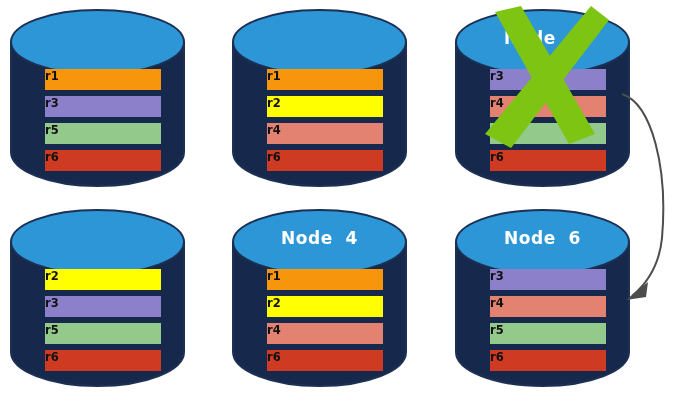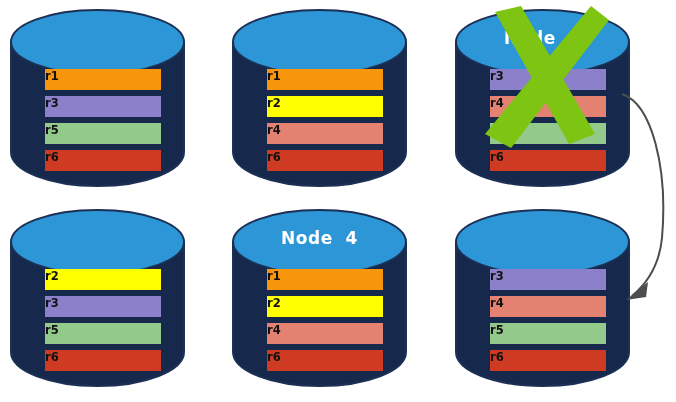--- a/index.html
+++ b/index.html
@@ -152,20 +152,21 @@
         <div class="row-bar" style="background: rgb(255, 255, 0);">r2</div>
         <div class="row-bar" style="background: rgb(227, 130, 112);">r4</div>
         <div class="row-bar" style="background: rgb(206, 59, 34);">r6</div>
       </div>
     </div>
     <div class="node" style="left: 455px; top: 208px;">
       <svg class="cyl" viewBox="0 0 175 178">
         <path d="M1,34 L1,144 A86.5,34 0 0 0 174,144 L174,34 Z" fill="#16294D" stroke="#1B3054" stroke-width="2"></path>
         <ellipse cx="87.5" cy="34" rx="86.5" ry="32" fill="#2C96D6" stroke="#1B3054" stroke-width="2"></ellipse>
       </svg>
+      <div class="node-title">Node  6</div>
       <div class="rows">
         <div class="row-bar" style="background: rgb(139, 128, 201);">r3</div>
         <div class="row-bar" style="background: rgb(227, 130, 112);">r4</div>
         <div class="row-bar" style="background: rgb(147, 201, 138);">r5</div>
         <div class="row-bar" style="background: rgb(206, 59, 34);">r6</div>
       </div>
     </div>
     <svg id="arrow" viewBox="0 0 80 240">
       <path d="M26,16 C56,26 72,90 66,160 C63,190 48,208 36,218" fill="none" stroke="#4D4D4D" stroke-width="2"></path>
       <path d="M30,222 L52,204 L50,219 Z" fill="#4D4D4D"></path>

